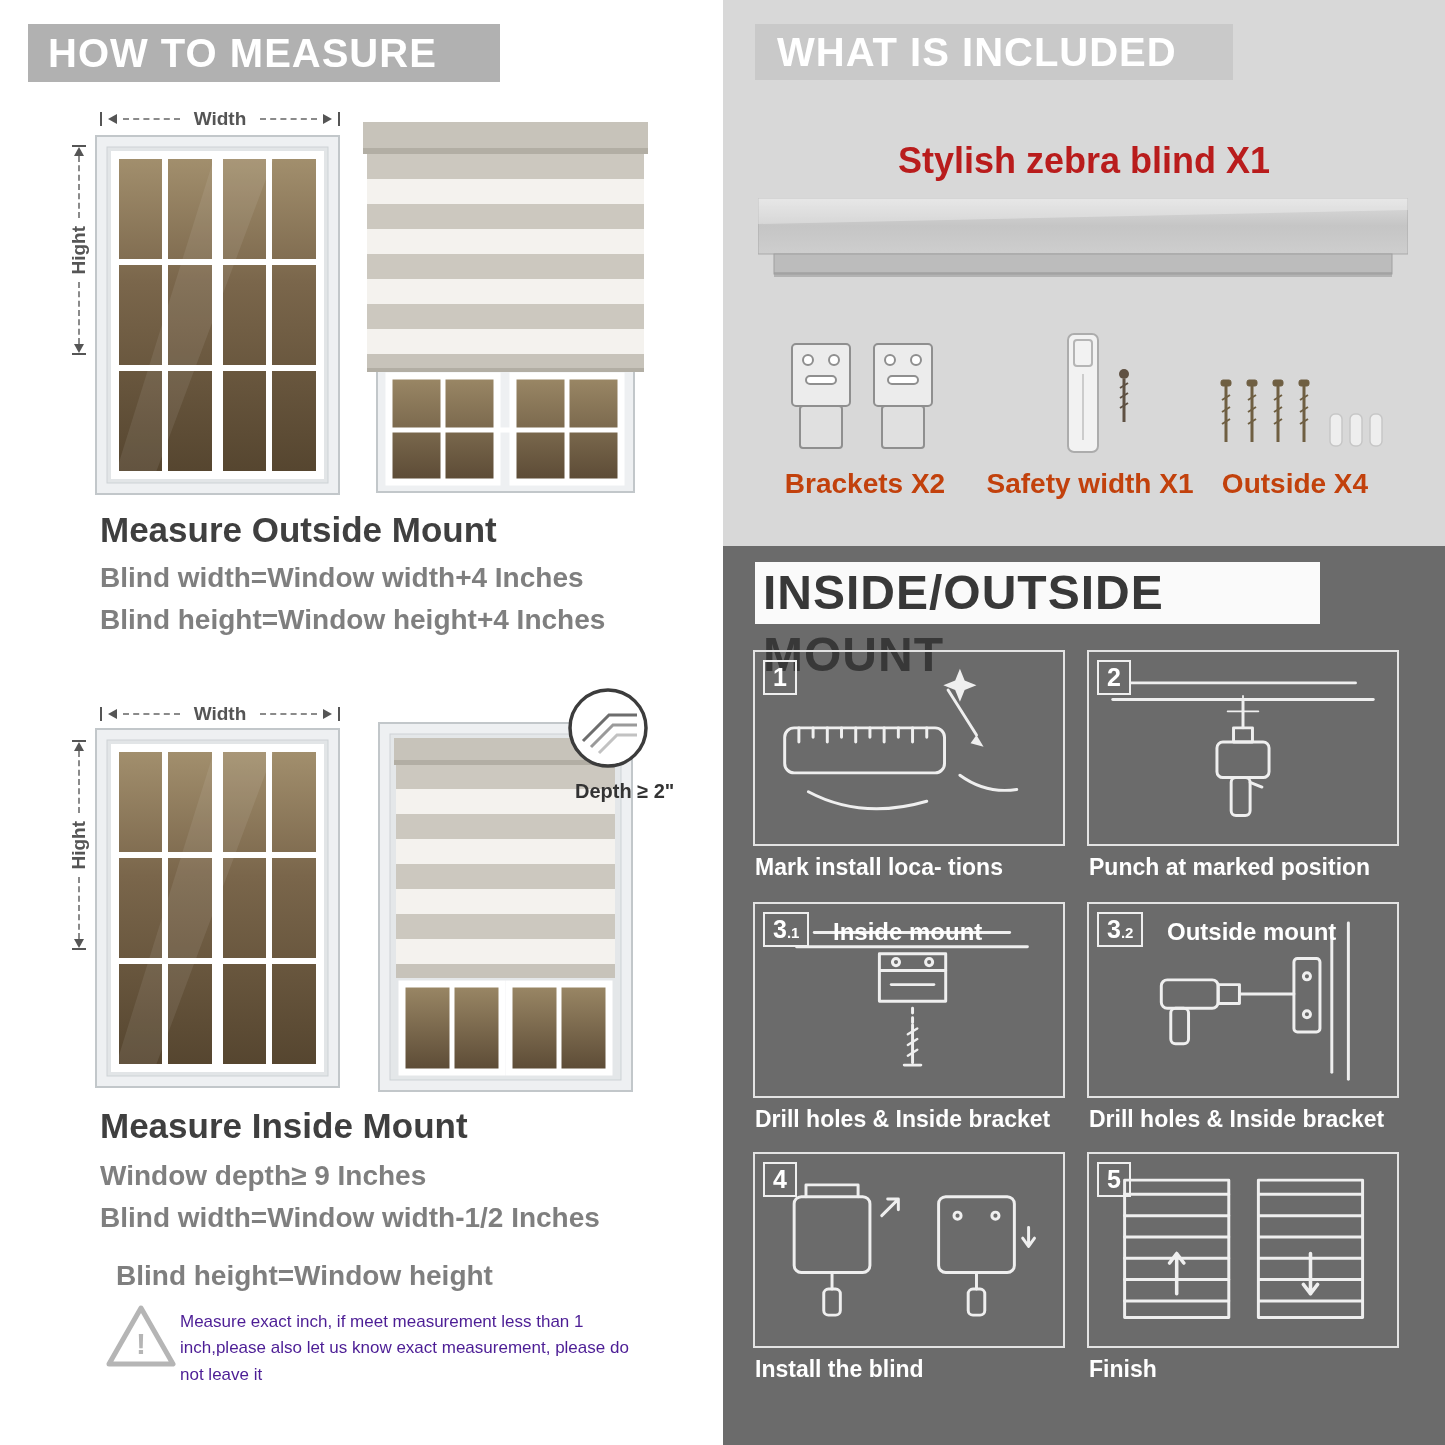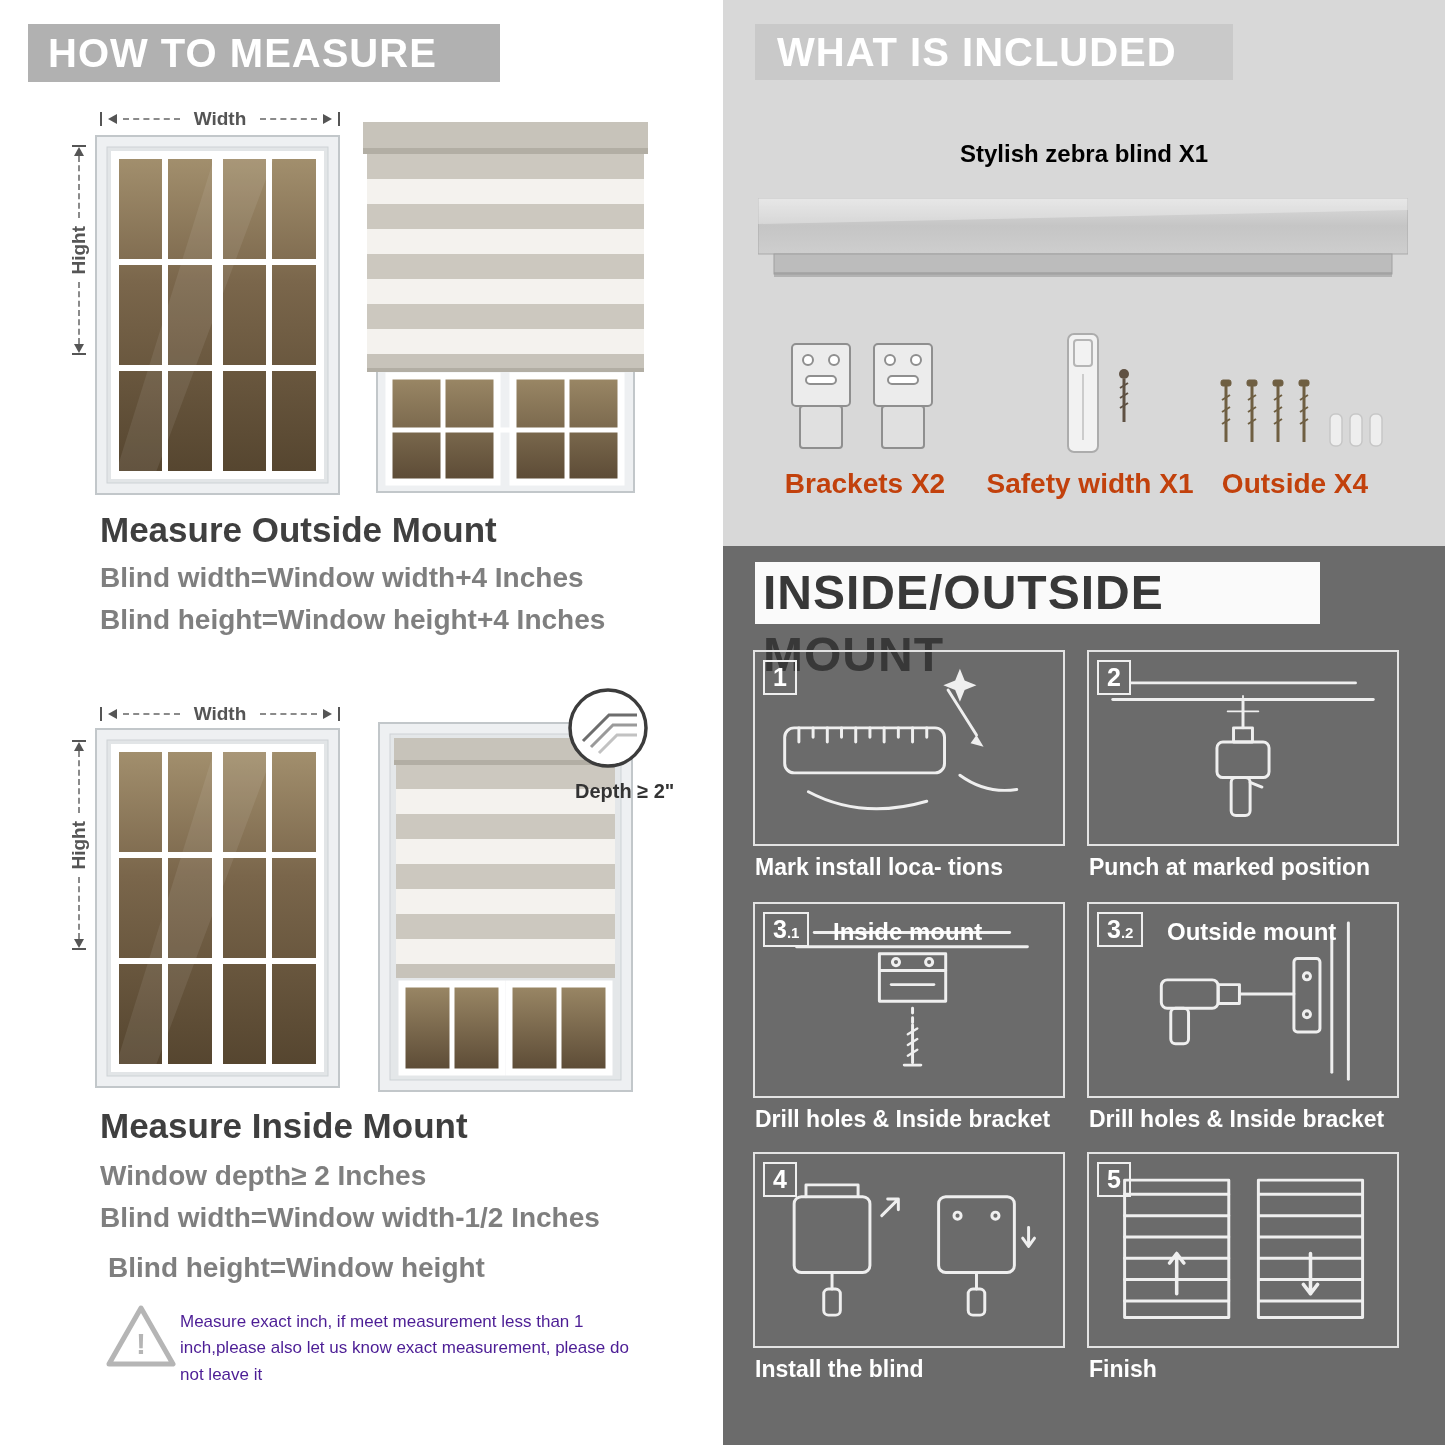--- a/index.html
+++ b/index.html
@@ -28,21 +28,21 @@
   .ah-up{width:0;height:0;border-left:5px solid transparent;border-right:5px solid transparent;border-bottom:9px solid #555;}
   .ah-down{width:0;height:0;border-left:5px solid transparent;border-right:5px solid transparent;border-top:9px solid #555;}
   .depth-lbl{position:absolute;font-size:20px;font-weight:bold;color:#333;}
   .warn-text{position:absolute;font-size:17px;font-weight:normal;color:#4c1d95;line-height:1.55;}
   
   .right-top{position:absolute;left:723px;top:0;width:722px;height:546px;background:#d8d8d8;}
   .banner-included{position:absolute;left:32px;top:24px;width:478px;height:56px;background:#c9c9c9;
        color:#fff;font-size:40px;font-weight:bold;line-height:56px;padding-left:22px;
        letter-spacing:1px;box-sizing:border-box;}
   .blind-label{position:absolute;left:0;top:140px;width:722px;text-align:center;
-       font-size:24px;font-weight:bold;color:#000000;}
+       font-size:36px;font-weight:bold;color:#b91c1c;}
   .item-label{position:absolute;top:468px;text-align:center;font-size:28px;font-weight:bold;color:#c2410c;}
   .right-bottom{position:absolute;left:723px;top:546px;width:722px;height:899px;background:#6b6b6b;}
   .banner-mount{position:absolute;left:32px;top:16px;width:565px;height:62px;background:#fafafa;
        color:#383838;font-size:48px;font-weight:bold;line-height:62px;padding-left:8px;
        letter-spacing:1px;box-sizing:border-box;}
   .panel{position:absolute;width:312px;height:196px;border:2px solid #e3e3e3;box-sizing:border-box;}
   .pimg{position:absolute;left:6px;top:6px;width:296px;height:180px;}
   .numbox{position:absolute;top:8px;left:8px;padding:1px 8px;border:2px solid #efefef;color:#fff;
        font-weight:bold;font-size:25px;line-height:1.15;display:flex;align-items:baseline;z-index:2;}
   .numbox .sub{font-size:15px;}
@@ -197,23 +197,23 @@
 
   <svg class="abs" style="left:565px;top:685px;" width="86" height="86" viewBox="0 0 86 86">
     <circle cx="43" cy="43" r="38" fill="#ffffff" stroke="#3c3c3c" stroke-width="3.5"></circle>
     <path d="M18 56 L44 30 L72 30" fill="none" stroke="#6d6d6d" stroke-width="3"></path>
     <path d="M26 62 L48 40 L72 40" fill="none" stroke="#9a9a9a" stroke-width="3"></path>
     <path d="M34 68 L52 50 L72 50" fill="none" stroke="#c2c2c2" stroke-width="3"></path>
   </svg>
   <div class="depth-lbl" style="left:575px;top:780px;width:130px;">Depth ≥ 2"</div>
 
   <h2 class="h1" style="left:100px;top:1106px;margin:0;">Measure Inside Mount</h2>
-  <p class="spec" style="left:100px;top:1160px;margin:0;">Window depth≥ 2 Inches</p>
+  <p class="spec" style="left:100px;top:1160px;margin:0;">Window depth≥ 9 Inches</p>
   <p class="spec" style="left:100px;top:1202px;margin:0;">Blind width=Window width-1/2 Inches</p>
-  <p class="spec" style="left:100px;top:1244px;margin:8px;">Blind height=Window height</p>
+  <p class="spec" style="left:100px;top:1244px;margin:16px;">Blind height=Window height</p>
 
   <svg class="abs" style="left:105px;top:1302px;" width="72" height="68" viewBox="0 0 72 68">
     <polygon points="36,6 68,62 4,62" fill="none" stroke="#b5b5b5" stroke-width="5" stroke-linejoin="round"></polygon>
     <text x="36" y="52" text-anchor="middle" font-size="30" font-weight="bold" fill="#b5b5b5">!</text>
   </svg>
   <p class="warn-text" style="left:180px;top:1292px;width:450px;">Measure exact inch, if meet measurement less than 1 inch,please also let us know exact measurement, please do not leave it</p>
 
 </section>
 
 <section class="right-top">

